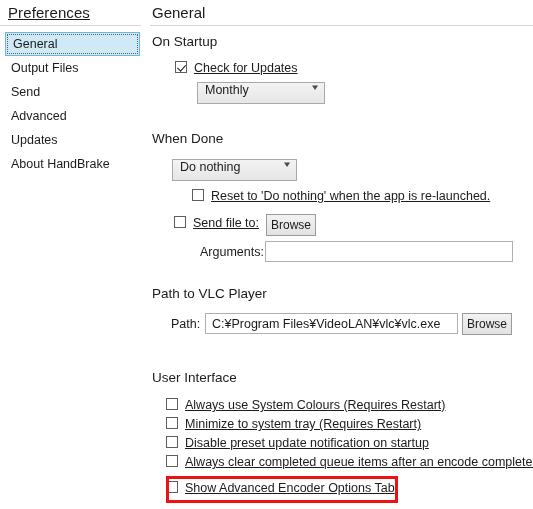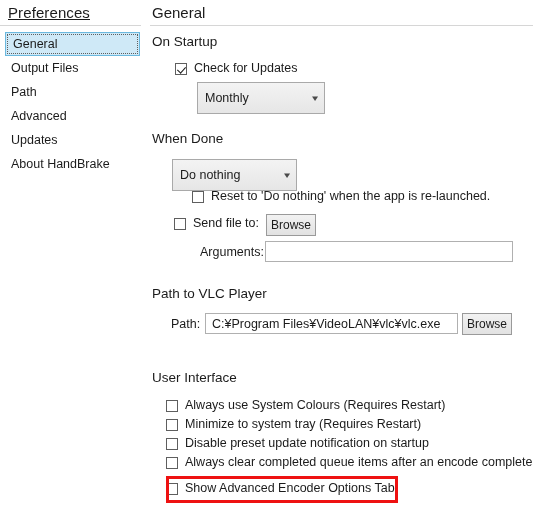--- a/index.html
+++ b/index.html
@@ -93,22 +93,23 @@
     position: absolute;
     font-size: 13.5px;
     color: #1b1b1b;
     white-space: nowrap;
   }
 
   
   .cb-row {
     position: absolute;
     display: flex;
-    align-items: flex-end;
-    white-space: nowrap;
+    align-items: flex-start;
+    white-space: nowrap;
+    text-decoration: underline;
   }
   .cbox {
     width: 12px; height: 12px;
     border: 1px solid #5e5e5e;
     background: #ffffff;
     box-sizing: border-box;
     flex: 0 0 auto;
     position: relative;
   }
   .cbox.checked::after {
@@ -122,26 +123,25 @@
   }
   .cb-label {
     margin-left: 7px;
     font-size: 12.5px;
     color: #1b1b1b;
   }
 
   
   .combo {
     position: absolute;
-    height: 32px;
+    height: 22px;
     background: linear-gradient(#f3f3f3, #e6e6e6);
     border: 1px solid #a9a9a9;
     box-sizing: border-box;
     display: flex;
-    align-items: center;
     font-size: 12.5px;
     color: #1b1b1b;
   }
   .combo .combo-text {
     padding-left: 7px;
     flex: 1 1 auto;
     white-space: nowrap;
     overflow: hidden;
   }
   .combo .chev {
@@ -217,21 +217,21 @@
 
   <div id="nav-list">
     <div class="nav-item selected">
       <span class="focus-ring"></span>
       <span>General</span>
     </div>
     <div class="nav-item">
       <span>Output Files</span>
     </div>
     <div class="nav-item">
-      <span>Path</span>
+      <span>Send</span>
     </div>
     <div class="nav-item">
       <span>Advanced</span>
     </div>
     <div class="nav-item">
       <span>Updates</span>
     </div>
     <div class="nav-item">
       <span>About HandBrake</span>
     </div>

